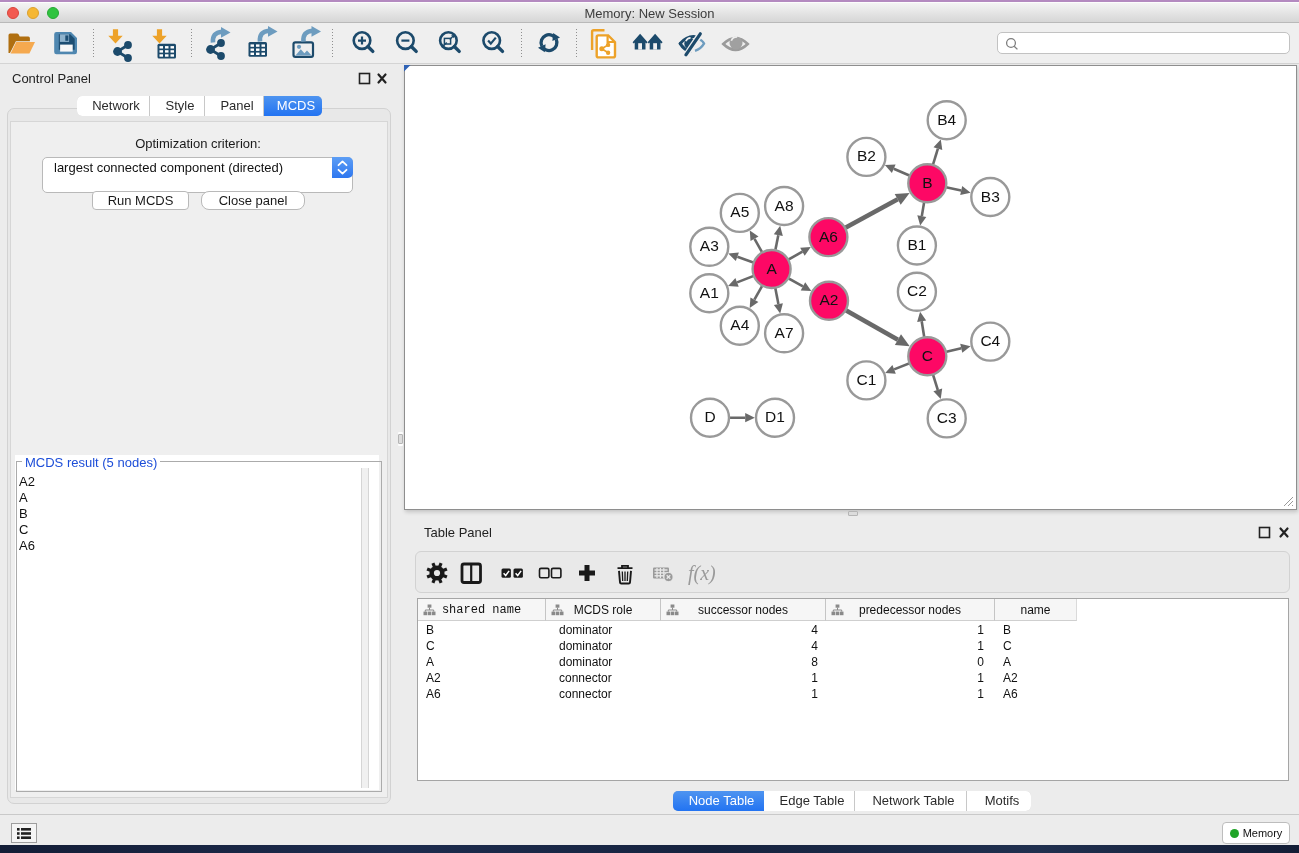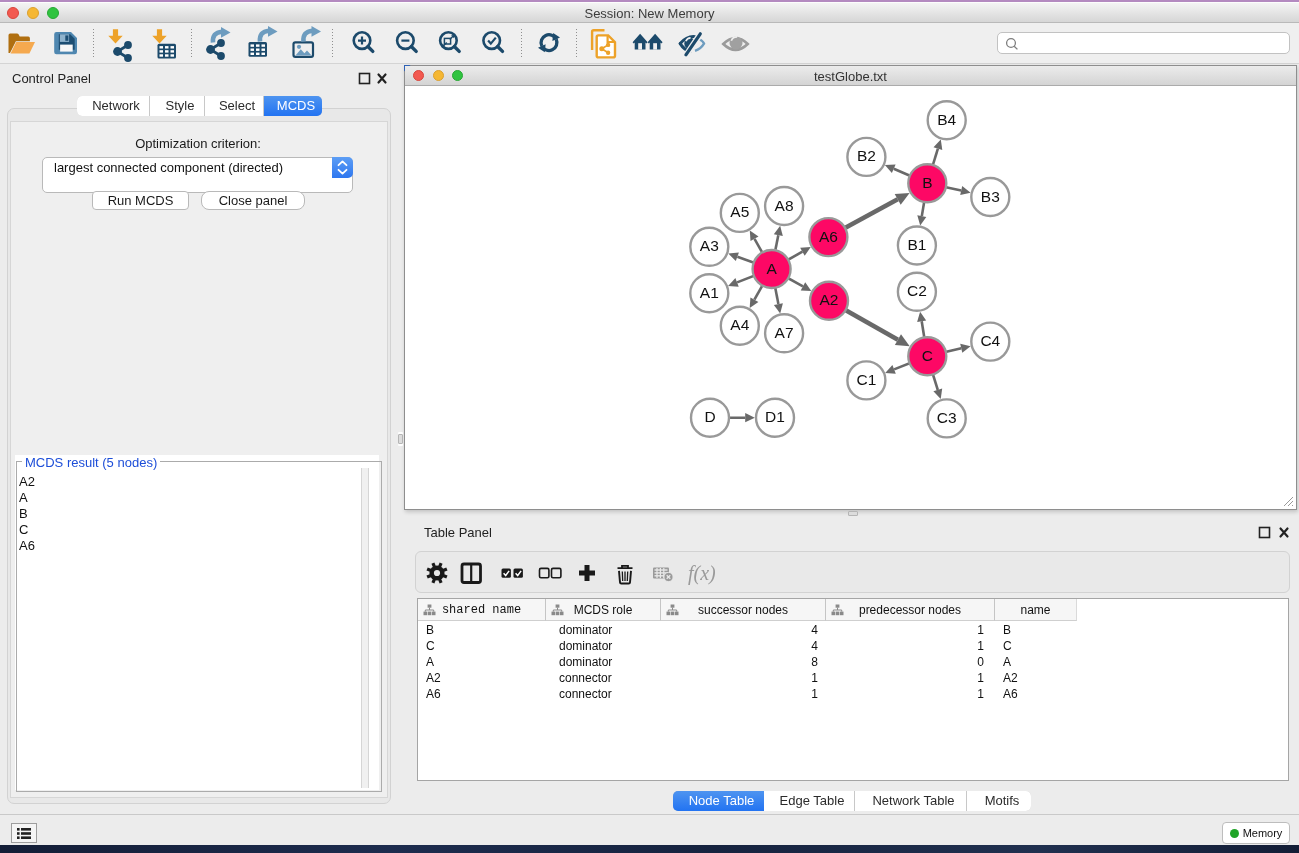--- a/index.html
+++ b/index.html
@@ -83,21 +83,21 @@
   border:1px solid #bdbdbd; border-radius:4px; font-size:11px; color:#111;
   text-align:center; line-height:20px; }
 </style>
 </head>
 <body>
 <div class="abs" id="topstrip"></div>
 <div class="abs" id="titlebar">
   <div class="tl r" style="left:7px;"></div>
   <div class="tl y" style="left:27px;"></div>
   <div class="tl g" style="left:47px;"></div>
-  <div class="title">Session: New Memory</div>
+  <div class="title">Memory: New Session</div>
 </div>
 <div class="abs" id="toolbar">
   <svg style="position:absolute;left:0;top:2px" width="1299" height="37" viewBox="0 0 1299 37">
       <path d="M8.5 28 V10.2 Q8.5 8.6 10.1 8.6 h6.8 q1.3 0 1.8 1 l1 2 h8.6 q1.6 0 1.6 1.6 v3.1 h-14 l-5.9 11.7 z" fill="#b06f10"></path>
       <path d="M10.6 28.5 L16.2 16.9 h18.8 l-5.6 11.6 z" fill="#f5a94f"></path>
       <path d="M56.5 7 h14.5 l6 6 v14 q0 2.3 -2.3 2.3 h-18.2 q-2.3 0 -2.3 -2.3 v-17.7 q0 -2.3 2.3 -2.3 z" fill="#4f87b0"></path>
       <path d="M58.8 9.3 h11.4 l4.5 4.5 v11 h-15.9 z" fill="#1d4e73"></path>
       <rect x="59.9" y="9.3" width="9.2" height="7.6" fill="#8fb3cd"></rect>
       <rect x="65.3" y="10.4" width="3.1" height="5.4" fill="#1d4e73"></rect>
       <rect x="60.1" y="19.6" width="12.6" height="7" fill="#f8f8f8"></rect>
@@ -205,21 +205,21 @@
 <div class="abs" id="cp-title">Control Panel</div>
 <svg class="abs" style="left:358px;top:72px" width="32" height="13" viewBox="0 0 32 13">
   <rect x="1.5" y="1.5" width="10" height="10" fill="none" stroke="#222" stroke-width="1.6"></rect>
   <path d="M20.5 2.5 L27.5 10.5 M27.5 2.5 L20.5 10.5" stroke="#222" stroke-width="2.2" stroke-linecap="round"></path>
 </svg>
 <div class="abs" id="cp-box"></div>
 <div class="abs" id="cp-inner"></div>
 <div class="seg" style="left:77px; top:96px;">
   <div style="width:73px">Network</div>
   <div style="width:55px">Style</div>
-  <div style="width:59px">Select</div>
+  <div style="width:59px">Panel</div>
   <div class="sel" style="width:58px">MCDS</div>
 </div>
 <div class="abs" id="opt-label">Optimization criterion:</div>
 <div class="abs" id="dropdown">largest connected component (directed)
   <div id="dd-btn">
     <svg width="21" height="21" viewBox="0 0 21 21">
       <path d="M6.5 8.2 L10.5 4.4 L14.5 8.2" fill="none" stroke="#fff" stroke-width="1.8" stroke-linejoin="round" stroke-linecap="round"></path>
       <path d="M6.5 12.8 L10.5 16.6 L14.5 12.8" fill="none" stroke="#fff" stroke-width="1.8" stroke-linejoin="round" stroke-linecap="round"></path>
     </svg>
   </div>
@@ -234,26 +234,20 @@
   <div class="it">C</div>
     <div class="it">A6</div>
   <div id="lb-scroll"></div>
 </div>
 <div class="abs" id="fs-legend">MCDS result (5 nodes)</div>
 
 <div class="abs" id="netwin">
   <svg style="position:absolute;left:-1px;top:-1px" width="7" height="7" viewBox="0 0 7 7">
       <path d="M0 0 H6.5 L0 6.5 z" fill="#2f62b5"></path>
     </svg>
-  <div id="net-titlebar">
-    <div class="tl2" style="left:8px;background:#f25950;border:1px solid #d9453c;"></div>
-    <div class="tl2" style="left:27.5px;background:#f5b733;border:1px solid #dca02e;"></div>
-    <div class="tl2" style="left:47px;background:#30c340;border:1px solid #27a834;"></div>
-    <div class="title">testGlobe.txt</div>
-  </div>
   <svg id="graph" style="position:absolute;left:0;top:20px" width="891" height="424" viewBox="0 0 891 424">
 <line x1="366.6" y1="183.0" x2="332.1" y2="196.4" stroke="#696969" stroke-width="2.6"></line>
       <path d="M323.1 199.9 L330.4 192.1 L333.7 200.7 Z" fill="#696969"></path>
 <line x1="366.6" y1="183.0" x2="332.4" y2="170.8" stroke="#696969" stroke-width="2.6"></line>
       <path d="M323.3 167.6 L333.9 166.5 L330.8 175.1 Z" fill="#696969"></path>
 <line x1="366.6" y1="183.0" x2="349.4" y2="213.7" stroke="#696969" stroke-width="2.6"></line>
       <path d="M344.7 222.1 L345.4 211.5 L353.4 216.0 Z" fill="#696969"></path>
 <line x1="366.6" y1="183.0" x2="349.5" y2="152.8" stroke="#696969" stroke-width="2.6"></line>
       <path d="M344.8 144.5 L353.5 150.6 L345.5 155.1 Z" fill="#696969"></path>
 <line x1="366.6" y1="183.0" x2="373.4" y2="218.0" stroke="#696969" stroke-width="2.6"></line>

